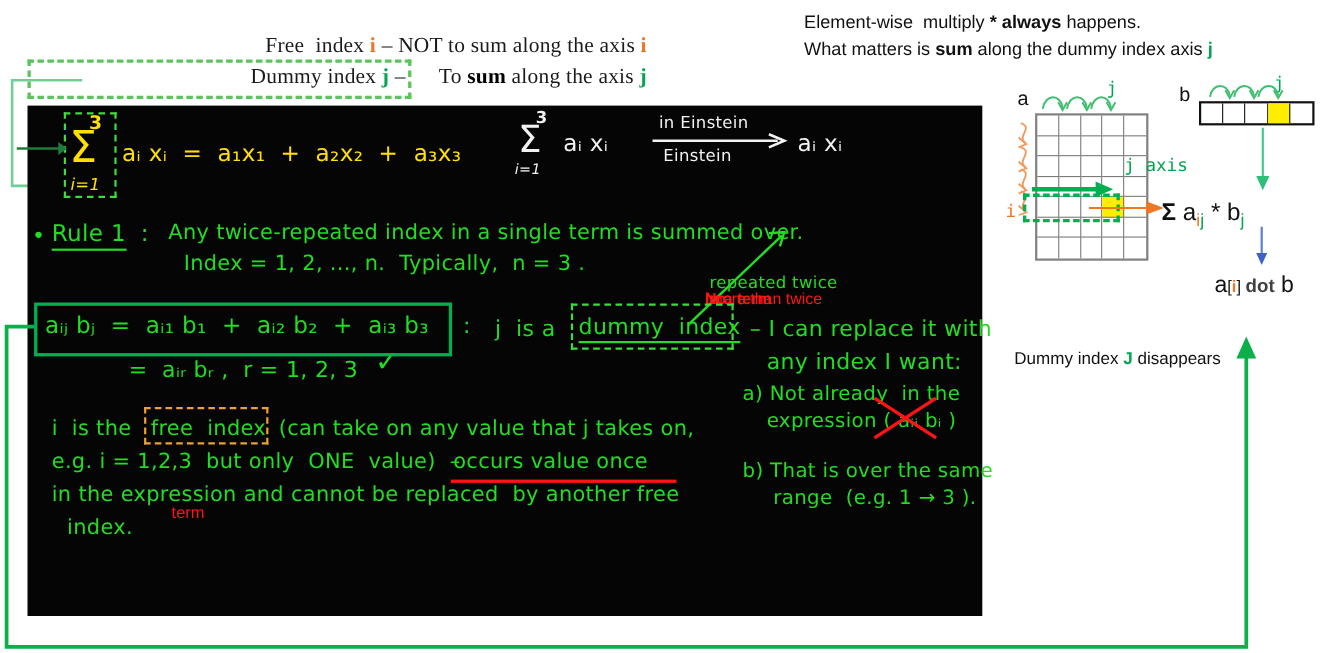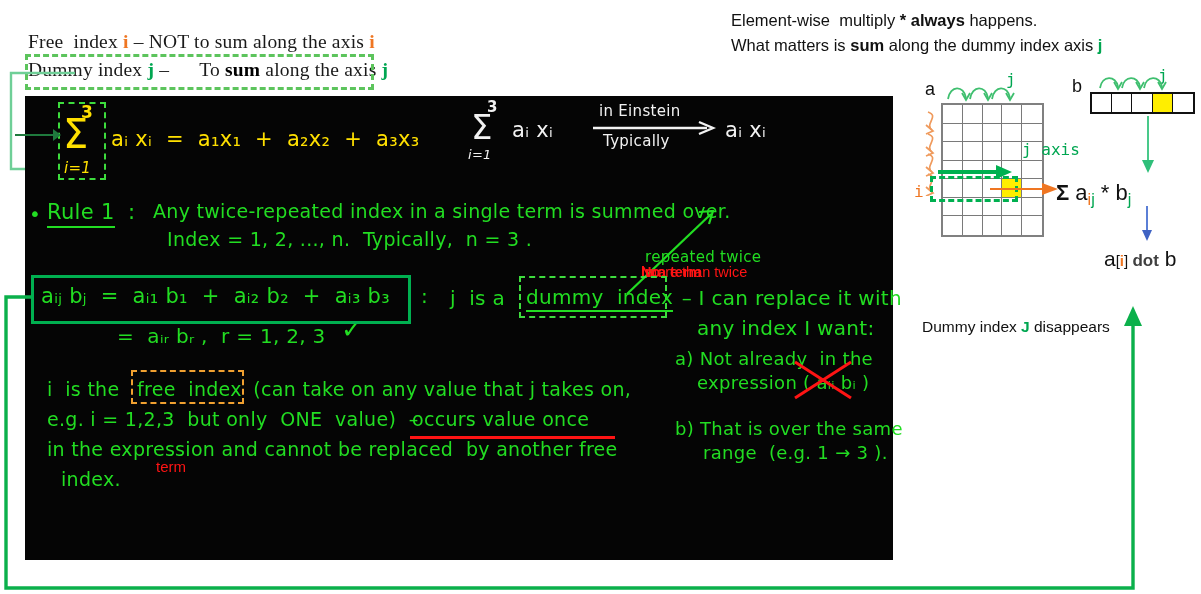--- a/index.html
+++ b/index.html
@@ -5,21 +5,21 @@
   html,body{margin:0;padding:0;background:#ffffff;}
   body{width:1201px;height:594px;position:relative;overflow:hidden;
        font-family:"Liberation Sans",sans-serif;}
 
   
   .abs{position:absolute;}
 
   
   #legend{left:28px;top:28px;width:560px;}
   #legend .line{font-family:"Liberation Serif",serif;font-size:19.5px;
-    color:#1a1a1a;letter-spacing:.2px;line-height:28px;white-space:pre;}
+    color:#1a1a1a;letter-spacing:.2px;line-height:28px;white-space:pre;text-align:right;}
   #legend .i{color:#ef7622;font-weight:bold;}
   #legend .j{color:#00a651;font-weight:bold;}
   #legend b{font-weight:bold;color:#000;}
 
   
   #dummy-box{left:25px;top:54px;width:349px;height:36px;
     border:3px dashed #5cc45c;box-sizing:border-box;}
 
   
   #thin-conn{left:7px;top:69px;width:68px;height:104px;}
@@ -113,21 +113,21 @@
   <div class="hw y" style="left:38px;top:18px;font-size:40px;line-height:40px;">Σ</div>
   <div class="hw y" style="left:56px;top:6px;font-size:17px;font-weight:bold;">3</div>
   <div class="hw y" style="left:39px;top:63px;font-size:15px;font-style:italic;">i=1</div>
   <div class="hw y" style="left:86px;top:31px;font-size:21px;">aᵢ xᵢ  =  a₁x₁  +  a₂x₂  +  a₃x₃</div>
 
   <div class="hw w" style="left:446px;top:14px;font-size:34px;line-height:34px;">Σ</div>
   <div class="hw w" style="left:462px;top:2px;font-size:15px;font-weight:bold;">3</div>
   <div class="hw w" style="left:443px;top:51px;font-size:13px;font-style:italic;">i=1</div>
   <div class="hw w" style="left:487px;top:22px;font-size:21px;">aᵢ xᵢ</div>
   <div class="hw w" style="left:574px;top:6px;font-size:15px;">in Einstein</div>
-  <div class="hw w" style="left:578px;top:36px;font-size:15px;">Typically</div>
+  <div class="hw w" style="left:578px;top:36px;font-size:15px;">Einstein</div>
   <svg class="abs" style="left:568px;top:24px;width:124px;height:16px;" viewBox="0 0 124 16">
     <line x1="0" y1="8" x2="114" y2="8" stroke="#f2f2f2" stroke-width="2.4"></line>
     <path d="M106,2 L120,8 L106,14" fill="none" stroke="#f2f2f2" stroke-width="2.4"></path>
   </svg>
   <div class="hw w" style="left:700px;top:22px;font-size:21px;">aᵢ xᵢ</div>
 
   <div class="hw" style="left:4px;top:106px;font-size:20px;">•</div>
   <div class="hw" style="left:22px;top:104px;font-size:21px;border-bottom:2px solid #22dd22;padding-bottom:2px;">Rule 1</div>
   <div class="hw" style="left:103px;top:104px;font-size:21px;">:</div>
   <div class="hw" style="left:128px;top:104px;font-size:19px;">Any twice-repeated index in a single term is summed over.</div>

